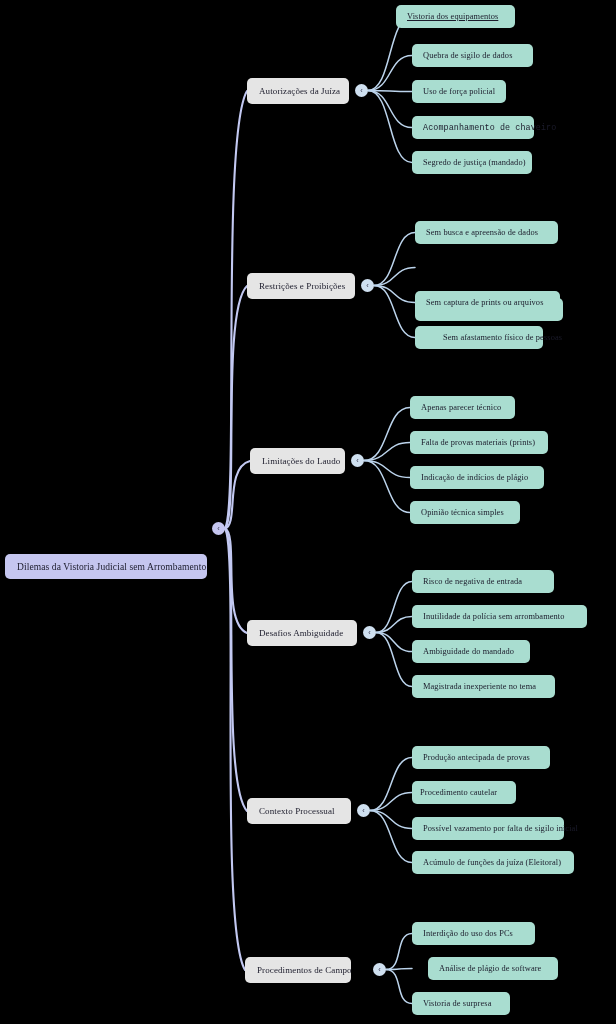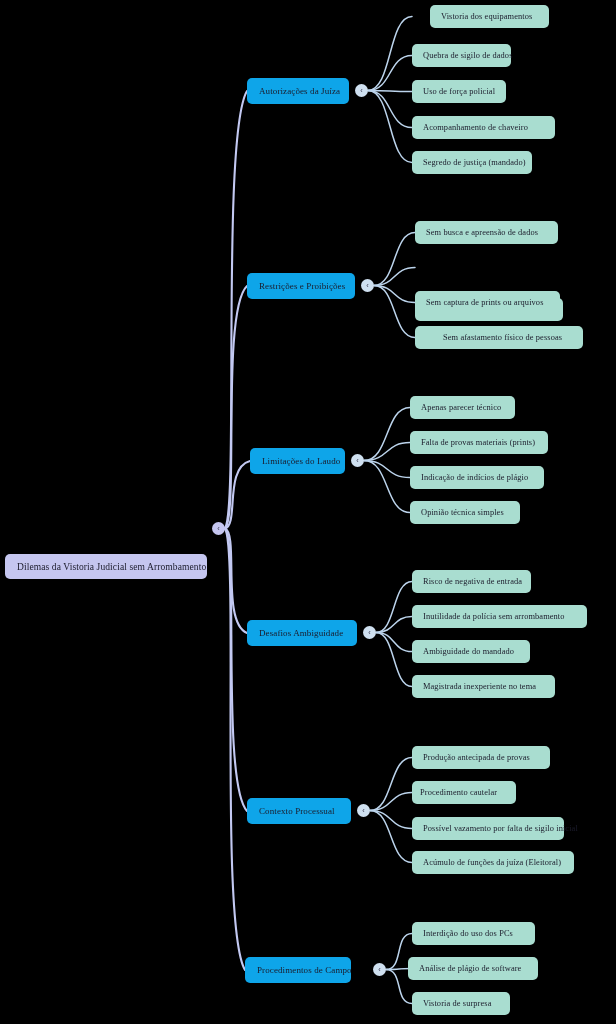--- a/index.html
+++ b/index.html
@@ -33,21 +33,21 @@
     color: #1b1b2b;
     letter-spacing: .1px;
   }
   .node-root {
     background: #c5c6f0;
     padding: 0 12px;
     height: 25px;
     font-size: 9.5px;
   }
   .node-branch {
-    background: #0ea5e9;
+    background: #e5e5e5;
     padding: 0 12px;
     height: 26px;
     font-size: 9px;
   }
   .node-leaf {
     background: #a9ddd0;
     padding: 0 11px;
     height: 23px;
     font-size: 8.4px;
   }
@@ -100,47 +100,47 @@
       <path d="M370,810.5 C393.1,810.5 388.9,862.5 412,862.5" fill="none" stroke="#bcd4ec" stroke-width="1.5" stroke-linecap="round"></path>
       <path d="M225,528.5 C239,550.575 219,925.85 245,970" fill="none" stroke="#c3c9f2" stroke-width="2.1" stroke-linecap="round"></path>
       <path d="M386,969.5 C404,969.5 394,933.5 412,933.5" fill="none" stroke="#bcd4ec" stroke-width="1.5" stroke-linecap="round"></path>
       <path d="M386,969.5 C404,969.5 394,968.5 412,968.5" fill="none" stroke="#bcd4ec" stroke-width="1.5" stroke-linecap="round"></path>
       <path d="M386,969.5 C404,969.5 394,1003.5 412,1003.5" fill="none" stroke="#bcd4ec" stroke-width="1.5" stroke-linecap="round"></path>
     </svg>
 <div class="node node-root" style="left: 5px; top: 516px; width: 202px; margin-top: 38px;">Dilemas da Vistoria Judicial sem Arrombamento</div>
     <div class="toggle toggle-root" style="left: 212px; top: 522px;">‹</div>
     <div class="node node-branch" style="left: 247px; top: 78px; width: 102px;">Autorizações da Juíza</div>
     <div class="toggle toggle-branch" style="left: 355px; top: 84px;">‹</div>
-    <div class="node node-leaf" style="left: 430px; top: 5px; width: 119px;">Vistoria dos equipamentos</div>
-    <div class="node node-leaf" style="left: 412px; top: 44px; width: 99px;">Quebra de sigilo de dados</div>
+    <div class="node node-leaf" style="left: 396px; top: 5px; width: 119px; text-decoration: underline;">Vistoria dos equipamentos</div>
+    <div class="node node-leaf" style="left: 412px; top: 44px; width: 121px;">Quebra de sigilo de dados</div>
     <div class="node node-leaf" style="left: 412px; top: 80px; width: 94px;">Uso de força policial</div>
-    <div class="node node-leaf" style="left: 412px; top: 116px; width: 143px;">Acompanhamento de chaveiro</div>
+    <div class="node node-leaf" style="left: 412px; top: 116px; width: 122px; font-family: Liberation Mono, monospace;">Acompanhamento de chaveiro</div>
     <div class="node node-leaf" style="left: 412px; top: 151px; width: 120px;">Segredo de justiça (mandado)</div>
     <div class="node node-branch" style="left: 247px; top: 273px; width: 108px;">Restrições e Proibições</div>
     <div class="toggle toggle-branch" style="left: 361px; top: 279px;">‹</div>
     <div class="node node-leaf" style="left: 415px; top: 221px; width: 143px;">Sem busca e apreensão de dados</div>
     <div class="node node-leaf" style="left: 415px; top: 256px; width: 148px; margin-top: 42px;">Sem autorização de arrombamento</div>
     <div class="node node-leaf" style="left: 415px; top: 291px; width: 145px;">Sem captura de prints ou arquivos</div>
-    <div class="node node-leaf" style="left: 415px; top: 326px; width: 168px; padding-left: 28px;">Sem afastamento físico de pessoas</div>
+    <div class="node node-leaf" style="left: 415px; top: 326px; width: 128px; padding-left: 28px;">Sem afastamento físico de pessoas</div>
     <div class="node node-branch" style="left: 250px; top: 448px; width: 95px;">Limitações do Laudo</div>
     <div class="toggle toggle-branch" style="left: 351px; top: 454px;">‹</div>
     <div class="node node-leaf" style="left: 410px; top: 396px; width: 105px;">Apenas parecer técnico</div>
     <div class="node node-leaf" style="left: 410px; top: 431px; width: 138px;">Falta de provas materiais (prints)</div>
     <div class="node node-leaf" style="left: 410px; top: 466px; width: 134px;">Indicação de indícios de plágio</div>
     <div class="node node-leaf" style="left: 410px; top: 501px; width: 110px;">Opinião técnica simples</div>
     <div class="node node-branch" style="left: 247px; top: 620px; width: 110px;">Desafios Ambiguidade</div>
     <div class="toggle toggle-branch" style="left: 363px; top: 626px;">‹</div>
-    <div class="node node-leaf" style="left: 412px; top: 570px; width: 119px;">Risco de negativa de entrada</div>
+    <div class="node node-leaf" style="left: 412px; top: 570px; width: 142px;">Risco de negativa de entrada</div>
     <div class="node node-leaf" style="left: 412px; top: 605px; width: 175px;">Inutilidade da polícia sem arrombamento</div>
     <div class="node node-leaf" style="left: 412px; top: 640px; width: 118px;">Ambiguidade do mandado</div>
     <div class="node node-leaf" style="left: 412px; top: 675px; width: 143px;">Magistrada inexperiente no tema</div>
     <div class="node node-branch" style="left: 247px; top: 798px; width: 104px;">Contexto Processual</div>
     <div class="toggle toggle-branch" style="left: 357px; top: 804px;">‹</div>
     <div class="node node-leaf" style="left: 412px; top: 746px; width: 138px;">Produção antecipada de provas</div>
     <div class="node node-leaf" style="left: 412px; top: 781px; width: 104px; padding-left: 8px;">Procedimento cautelar</div>
     <div class="node node-leaf" style="left: 412px; top: 817px; width: 152px;">Possível vazamento por falta de sigilo inicial</div>
     <div class="node node-leaf" style="left: 412px; top: 851px; width: 162px;">Acúmulo de funções da juíza (Eleitoral)</div>
     <div class="node node-branch" style="left: 245px; top: 957px; width: 106px;">Procedimentos de Campo</div>
     <div class="toggle toggle-branch" style="left: 373px; top: 963px;">‹</div>
     <div class="node node-leaf" style="left: 412px; top: 922px; width: 123px; text-align: center;">Interdição do uso dos PCs</div>
-    <div class="node node-leaf" style="left: 408px; top: 957px; width: 130px;">Análise de plágio de software</div>
+    <div class="node node-leaf" style="left: 428px; top: 957px; width: 130px;">Análise de plágio de software</div>
     <div class="node node-leaf" style="left: 412px; top: 992px; width: 98px;">Vistoria de surpresa</div>
   </div>
 
 </body></html>

